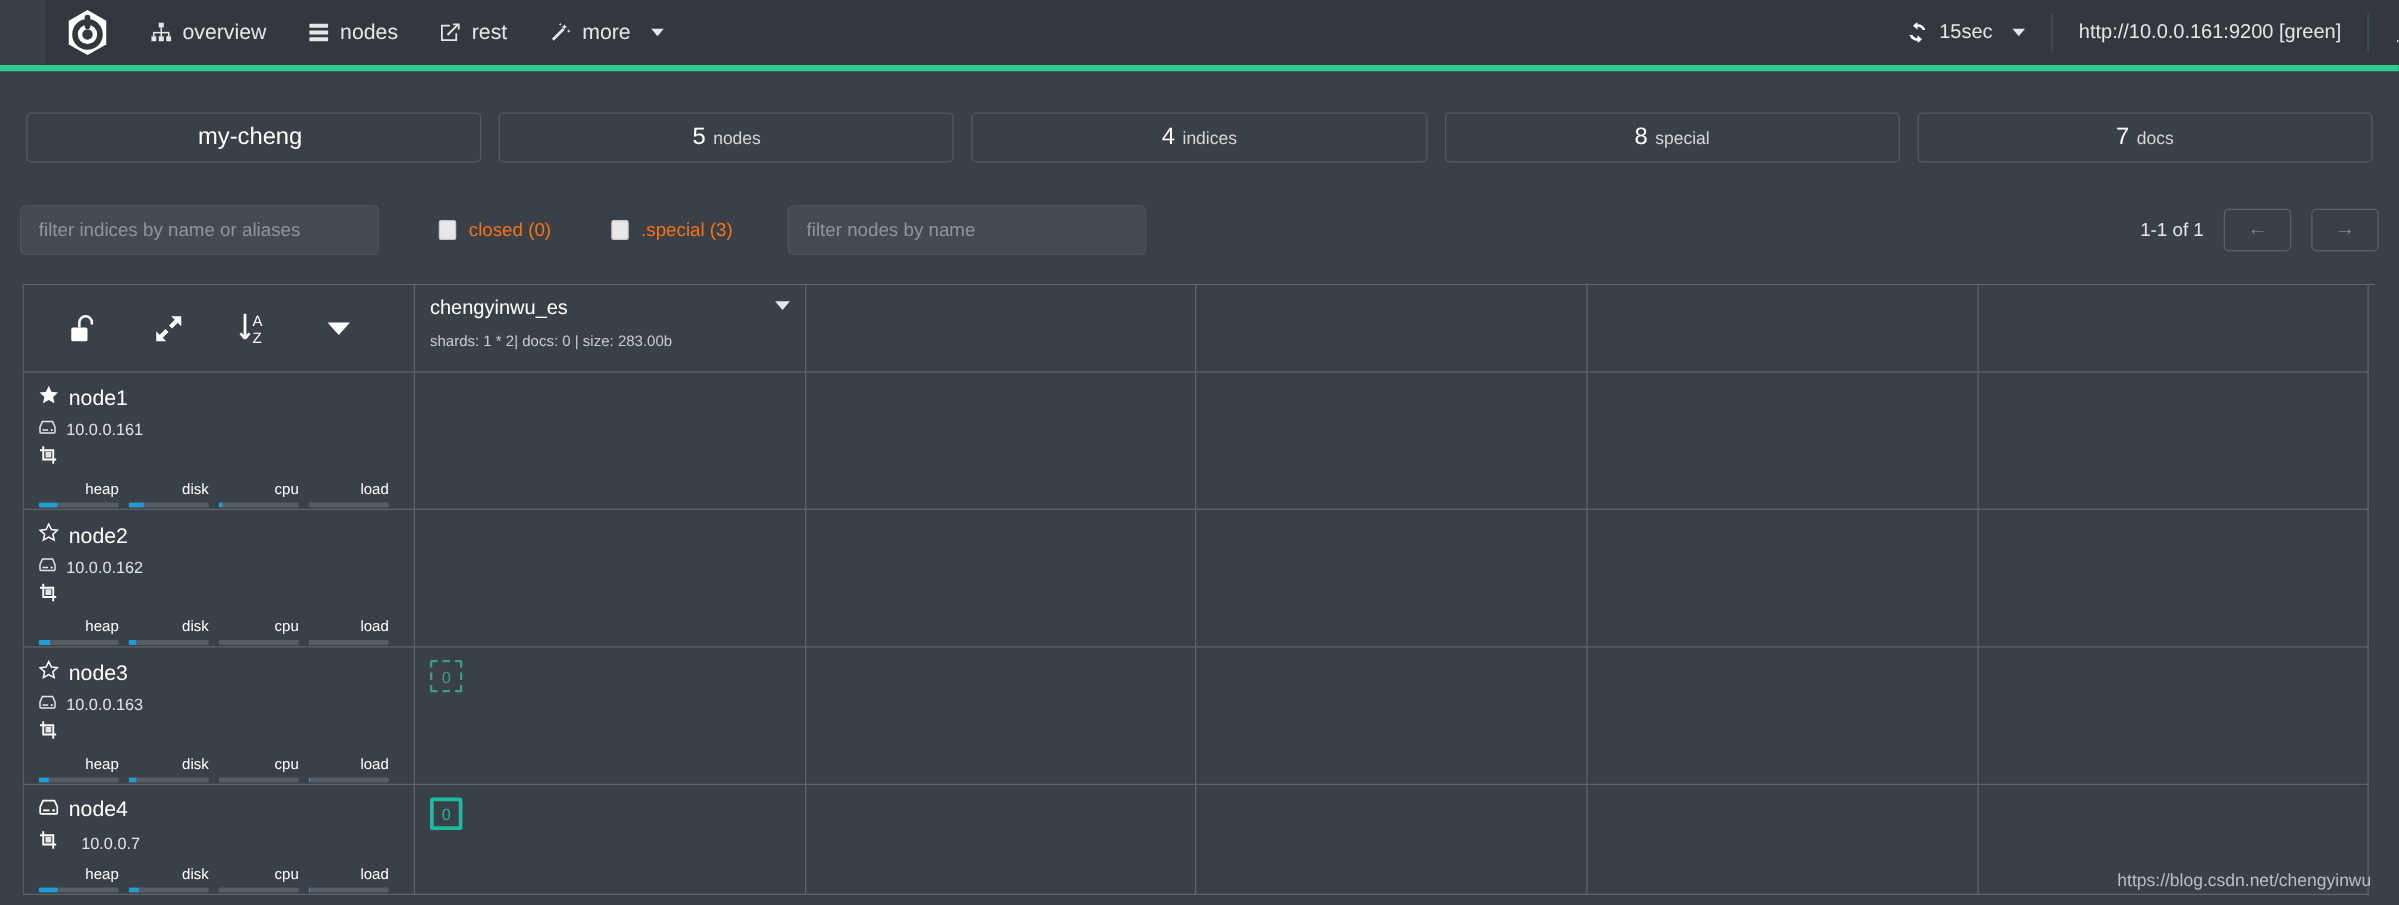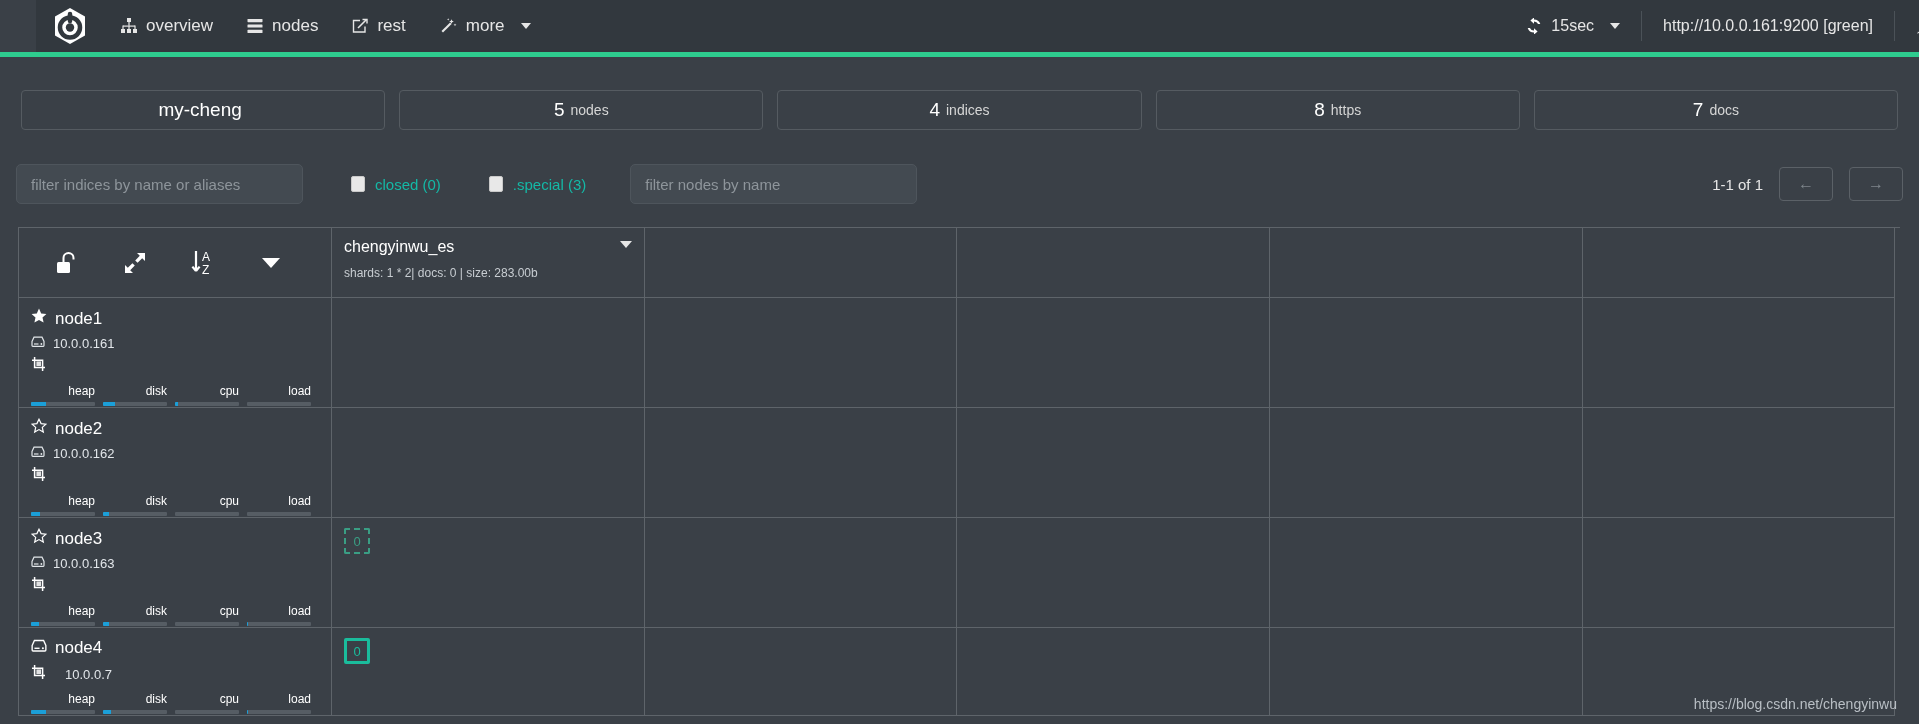--- a/index.html
+++ b/index.html
@@ -92,21 +92,21 @@
     display: flex; align-items: center; gap: 10px;
     margin-left: 48px; cursor: pointer;
   }
   .chk-box {
     width: 14px; height: 16px;
     background: #e8e8e8;
     border: 1px solid #c9c9c9;
     border-radius: 2px;
     flex: 0 0 14px;
   }
-  .chk-label { color: #14b8a6; font-size: 15px; white-space: nowrap; }
+  .chk-label { color: #f97316; font-size: 15px; white-space: nowrap; }
   .nodes-filter-wrap { margin-left: 44px; }
 
   .pager {
     margin-left: auto;
     display: flex; align-items: center; gap: 16px;
   }
   .pager-label { color: #e6e6e6; font-size: 15px; white-space: nowrap; }
   .pager-btn {
     width: 54px; height: 34px;
     border: 1px solid #5b6167;
@@ -330,21 +330,21 @@
   <div class="stat-card">
     <span class="stat-value">5</span>
     <span class="stat-unit">nodes</span>
   </div>
   <div class="stat-card">
     <span class="stat-value">4</span>
     <span class="stat-unit">indices</span>
   </div>
   <div class="stat-card">
     <span class="stat-value">8</span>
-    <span class="stat-unit">https</span>
+    <span class="stat-unit">special</span>
   </div>
   <div class="stat-card">
     <span class="stat-value">7</span>
     <span class="stat-unit">docs</span>
   </div>
 </div>
 
 <div class="filter-row">
   <input class="filter-input" type="text" placeholder="filter indices by name or aliases" style="">
 

